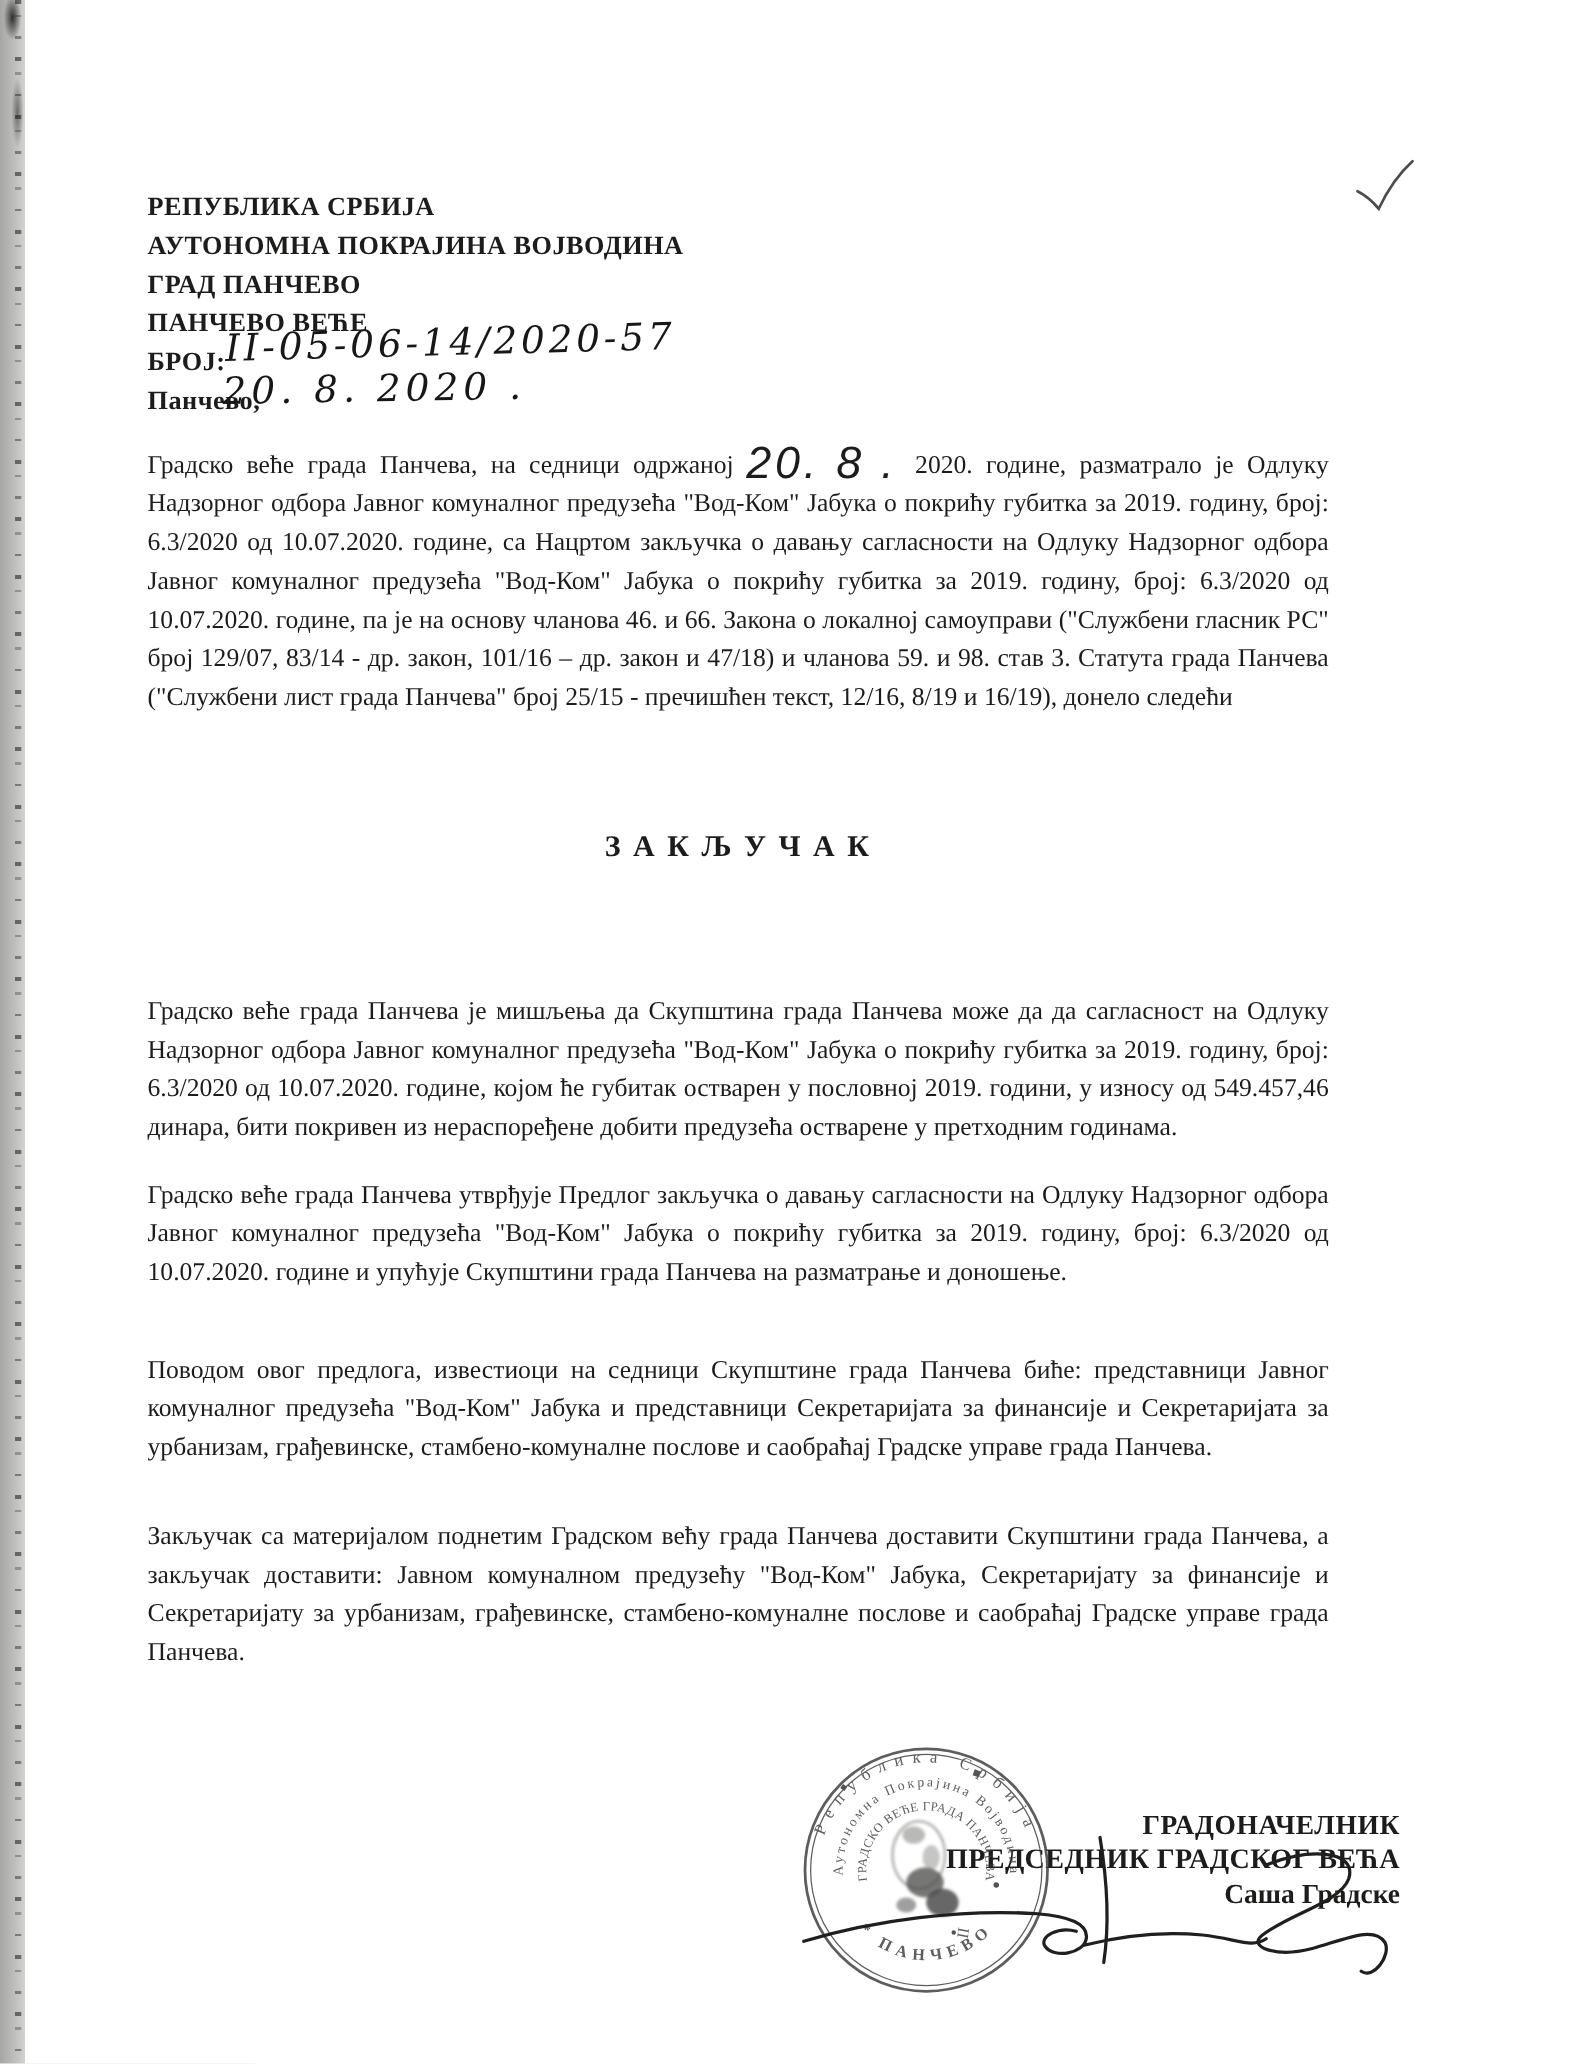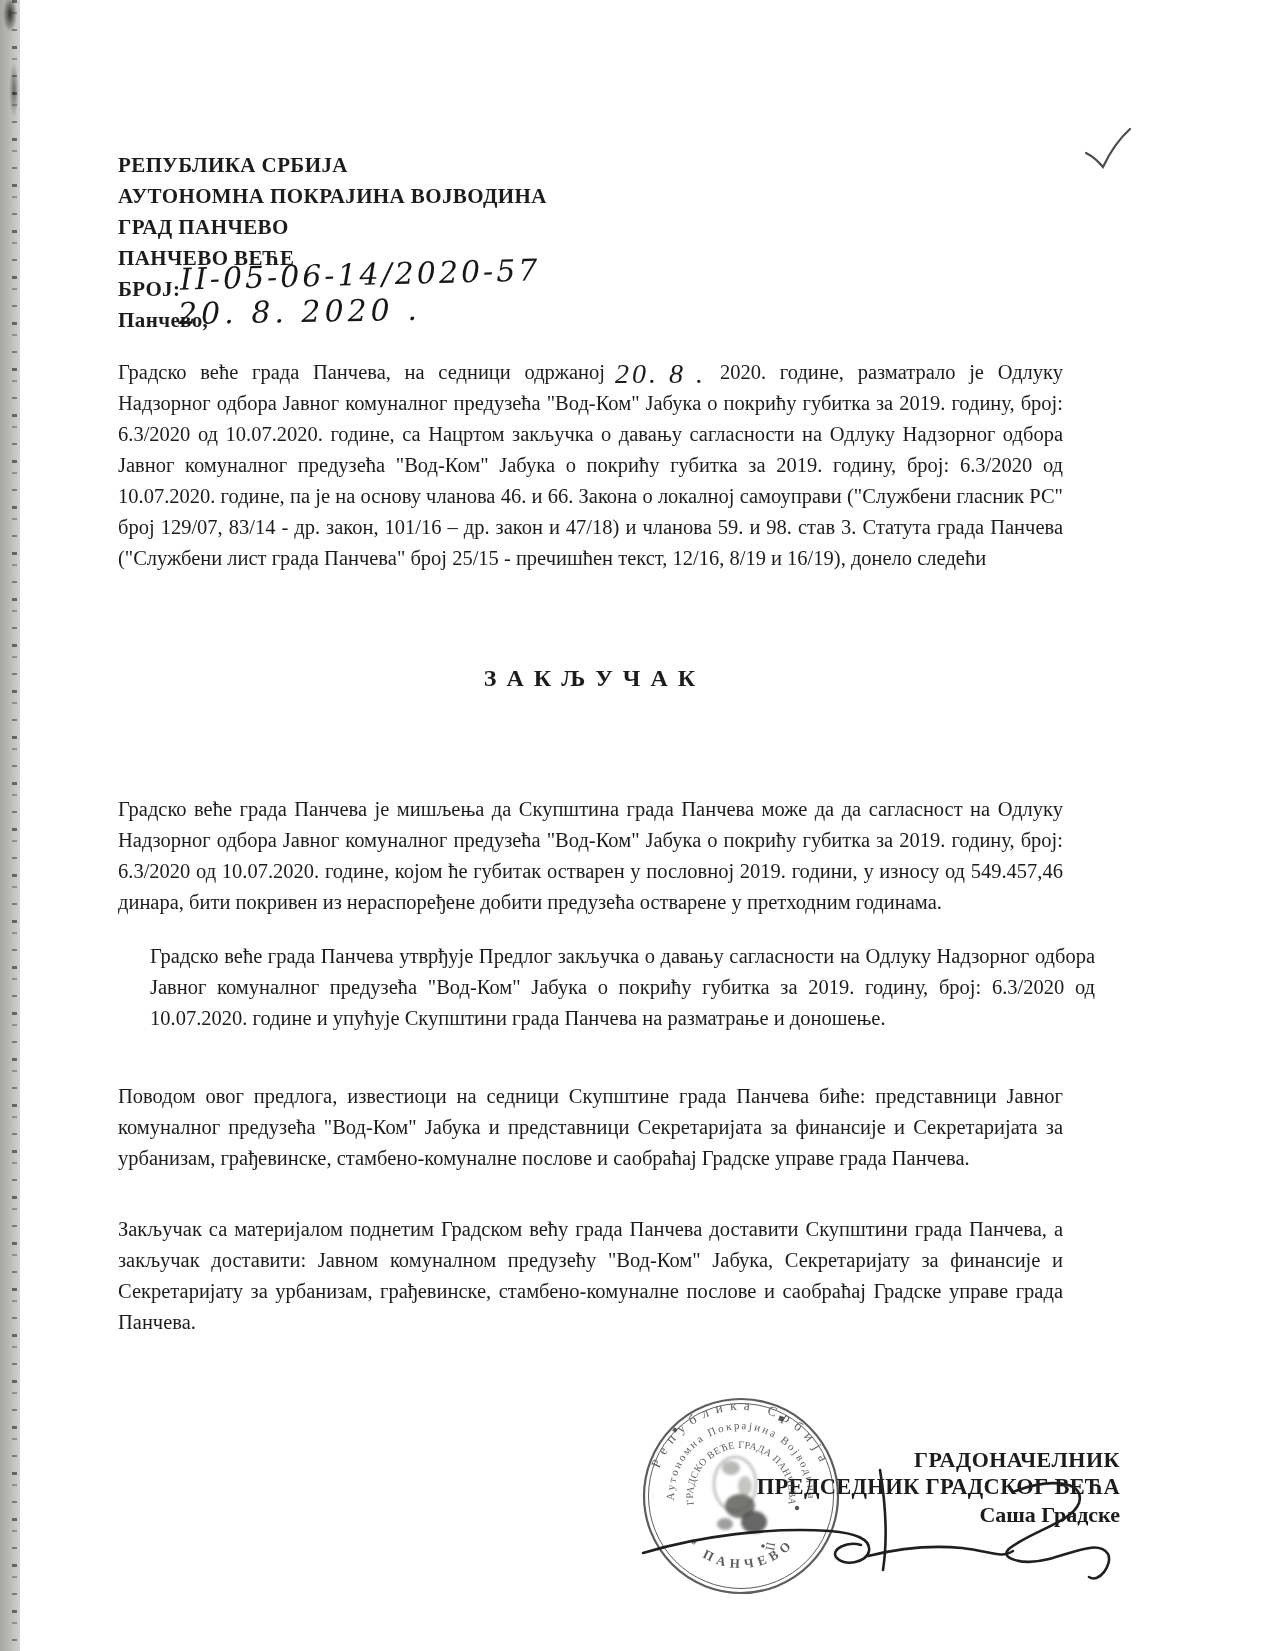--- a/index.html
+++ b/index.html
@@ -44,26 +44,26 @@
   .hw-date{
     position:absolute;left:60px;top:146px;font-size:30px;letter-spacing:4px;
     transform:rotate(-1deg);white-space:nowrap;
   }
   .body-par{
     position:absolute;left:118px;width:945px;margin:0;
     font-size:20.5px;line-height:31px;text-align:justify;
   }
   .p-intro{top:357px;}
   .p2{top:794px;}
-  .p3{top:941px;margin-left:32px;}
+  .p3{top:941px;}
   .p4{top:1081px;}
   .p5{top:1214px;}
   .hw-inline{
-    font-family:Liberation Serif, serif;
-    font-style:italic;font-size:28px;letter-spacing:3px;
+    font-family:Liberation Sans, sans-serif;
+    font-style:italic;font-size:36px;letter-spacing:3px;
     display:inline-block;line-height:20px;vertical-align:-4px;
     padding:0 14px 0 10px;
   }
   .doc-title{
     position:absolute;left:118px;top:665px;width:945px;margin:0;
     text-align:center;font-size:24px;font-weight:700;letter-spacing:2px;
   }
   .sig-block{
     position:absolute;left:700px;top:1446px;width:420px;
     text-align:right;font-weight:700;

